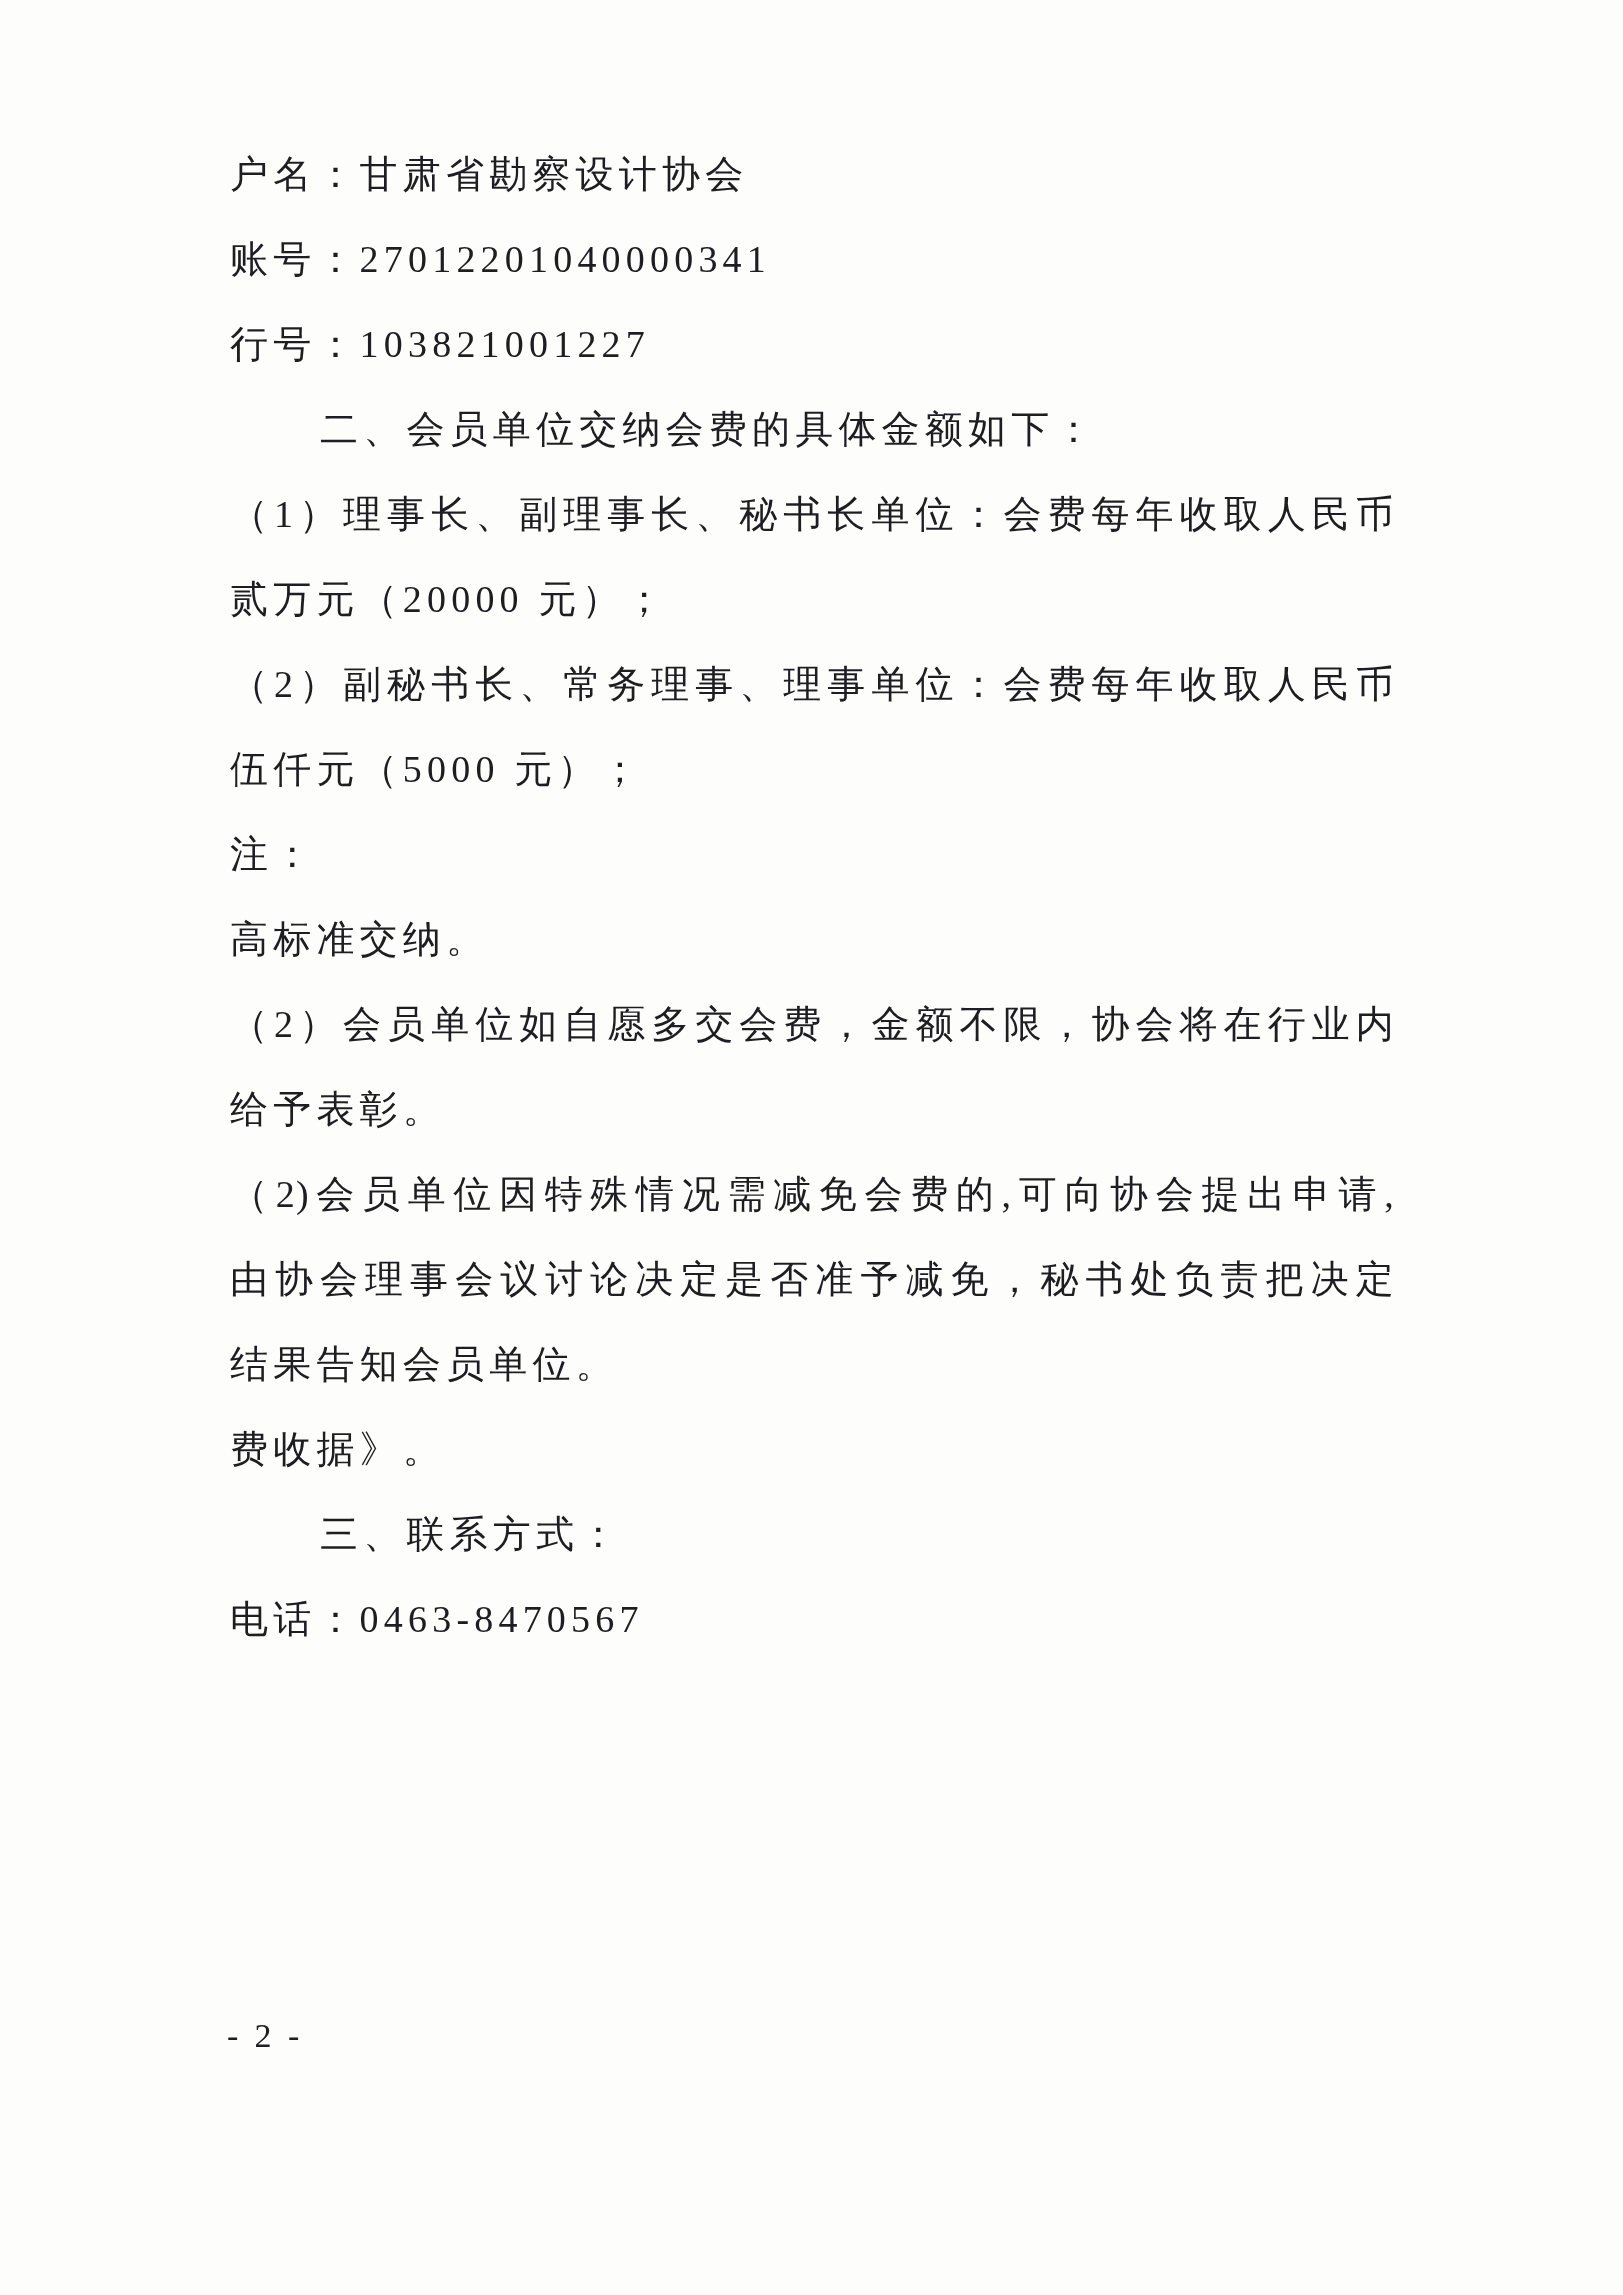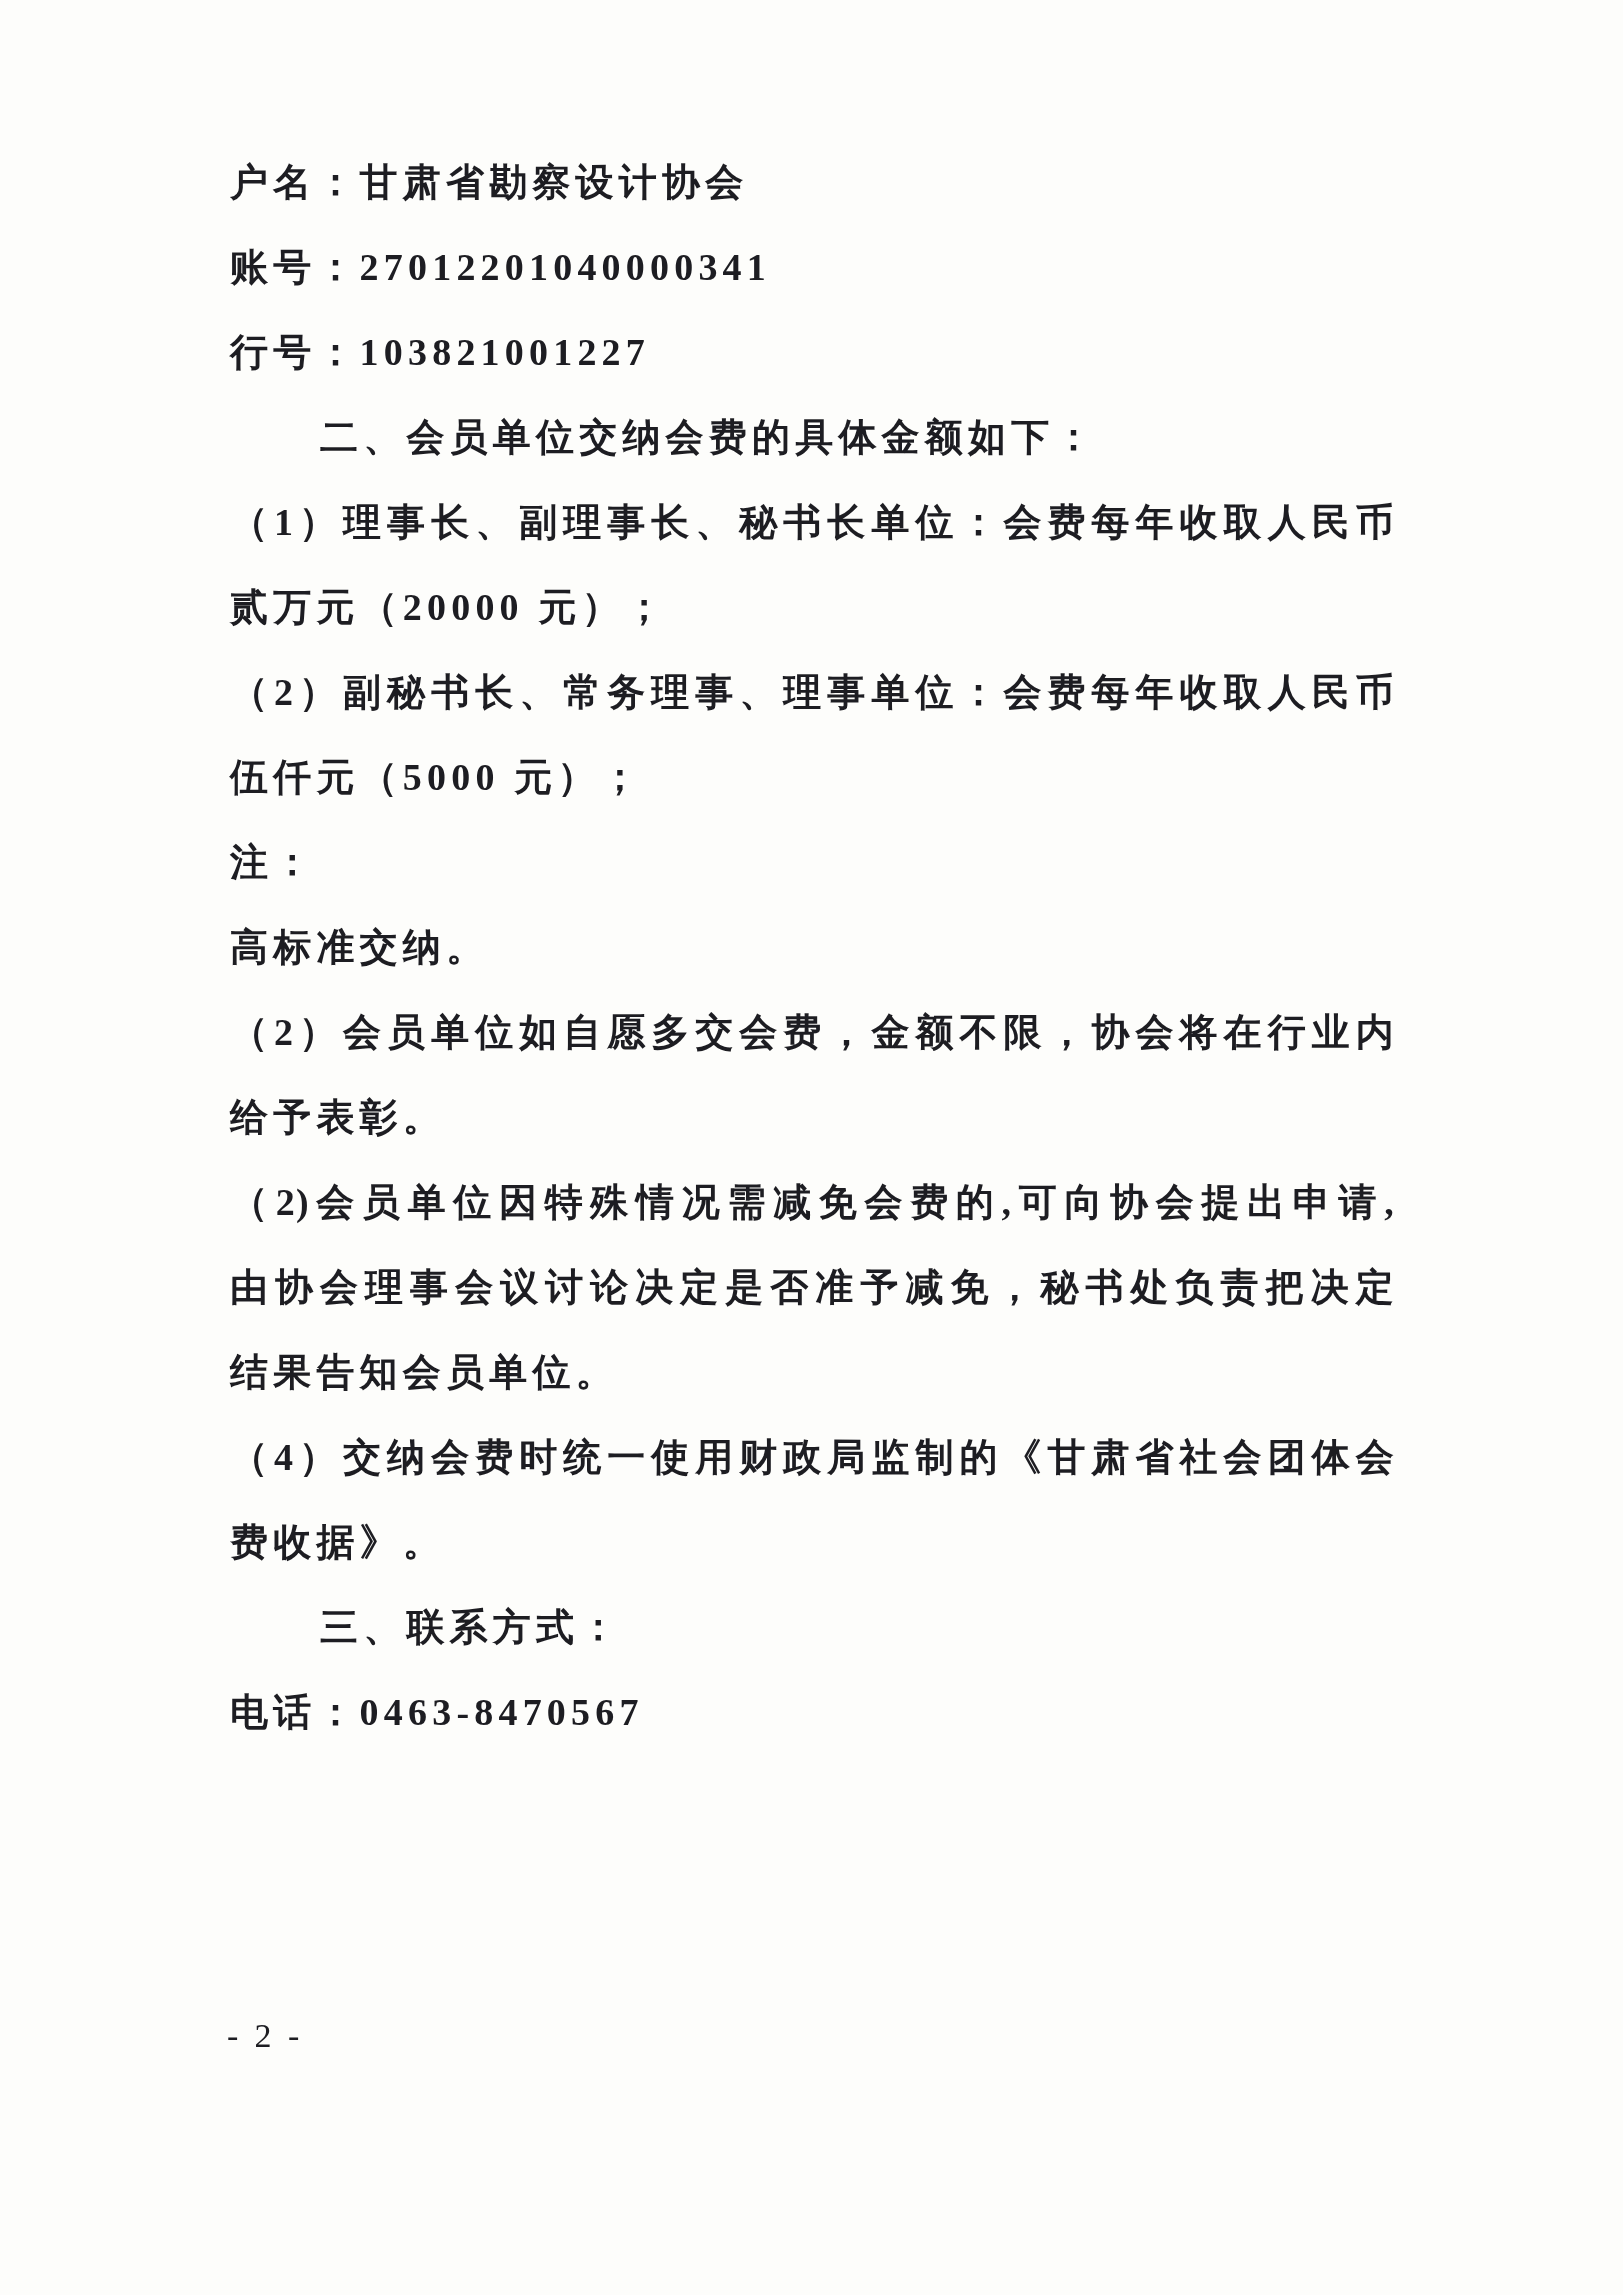--- a/index.html
+++ b/index.html
@@ -16,23 +16,22 @@
     width: 1623px;
     height: 2295px;
     background: var(--paper);
     overflow: hidden;
     font-family: "Liberation Serif", "DejaVu Serif", serif;
     color: var(--ink);
   }
   .body-text {
     position: absolute;
     left: 230px;
-    top: 140px;
+    top: 132px;
     width: 1165px;
-    font-weight: bold;
   }
   .line {
     height: 85px;
     line-height: 85px;
     font-size: 38px;
     letter-spacing: 5.2px;
     white-space: nowrap;
     text-align: left;
   }
   .line.indent {
@@ -69,20 +68,19 @@
       <div class="line normal">贰万元（20000 元）；</div>
       <div class="line justify">（2）副秘书长、常务理事、理事单位：会费每年收取人民币</div>
       <div class="line normal">伍仟元（5000 元）；</div>
       <div class="line normal">注：</div>
       <div class="line normal">高标准交纳。</div>
       <div class="line justify">（2）会员单位如自愿多交会费，金额不限，协会将在行业内</div>
       <div class="line normal">给予表彰。</div>
       <div class="line justify">（2)会员单位因特殊情况需减免会费的,可向协会提出申请,</div>
       <div class="line justify">由协会理事会议讨论决定是否准予减免，秘书处负责把决定</div>
       <div class="line normal">结果告知会员单位。</div>
-      <div class="line justify">（4）交纳会费时统一使用财政局监制的《甘肃省社会团体会</div>
       <div class="line normal">费收据》。</div>
       <div class="line indent">三、联系方式：</div>
       <div class="line normal">电话：0463-8470567</div>
     </div>
   <div class="page-number">- 2 -</div>
 </div>
 
 
 </body></html>

